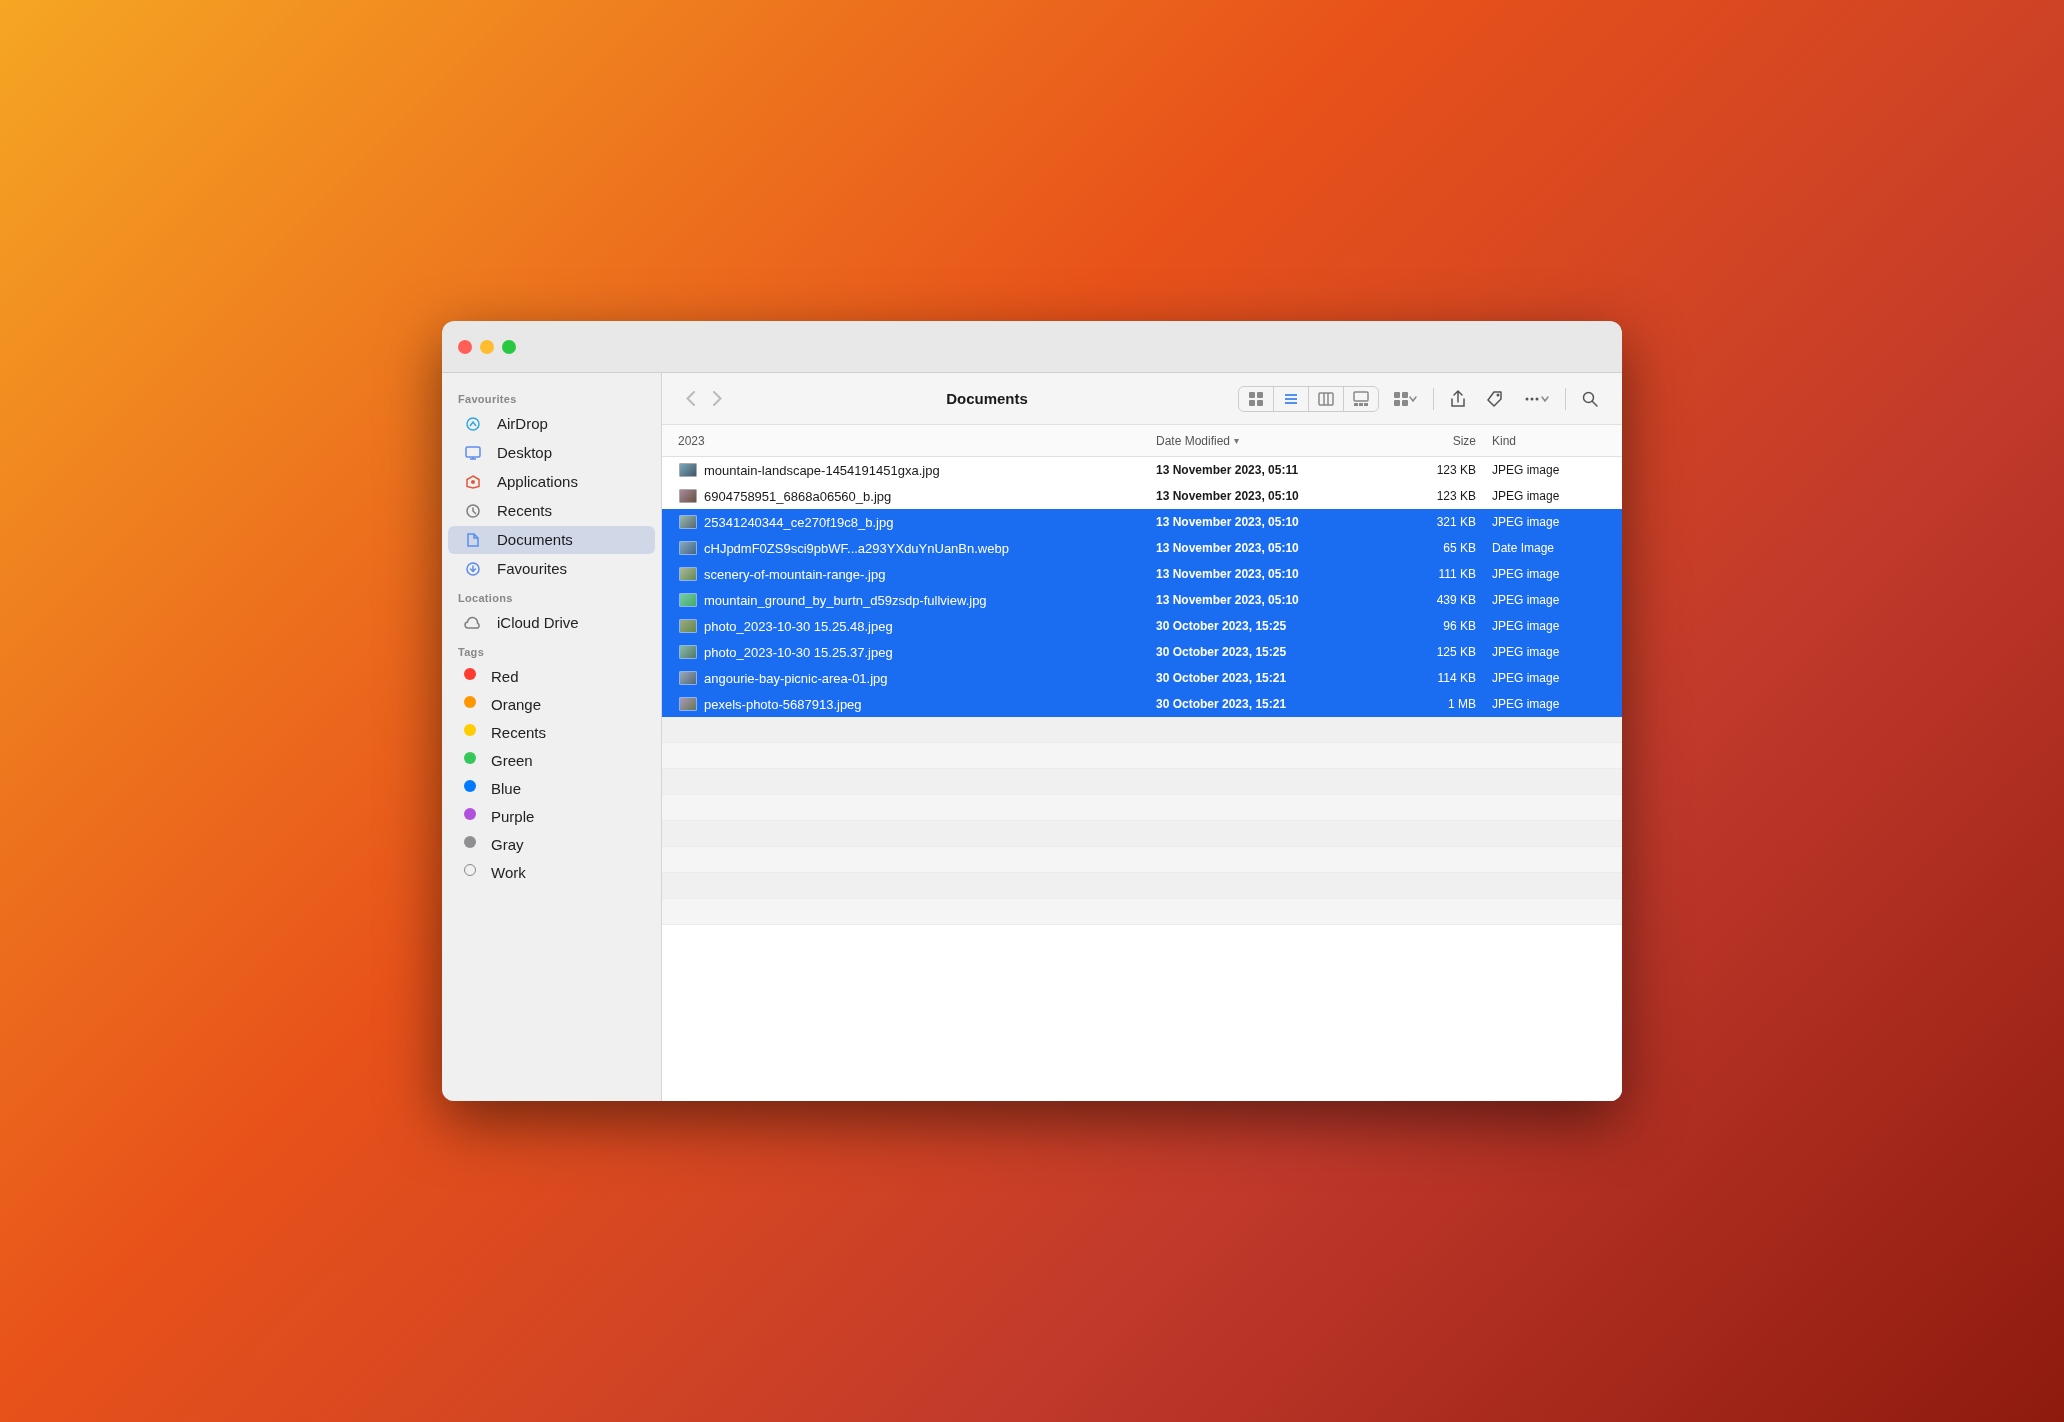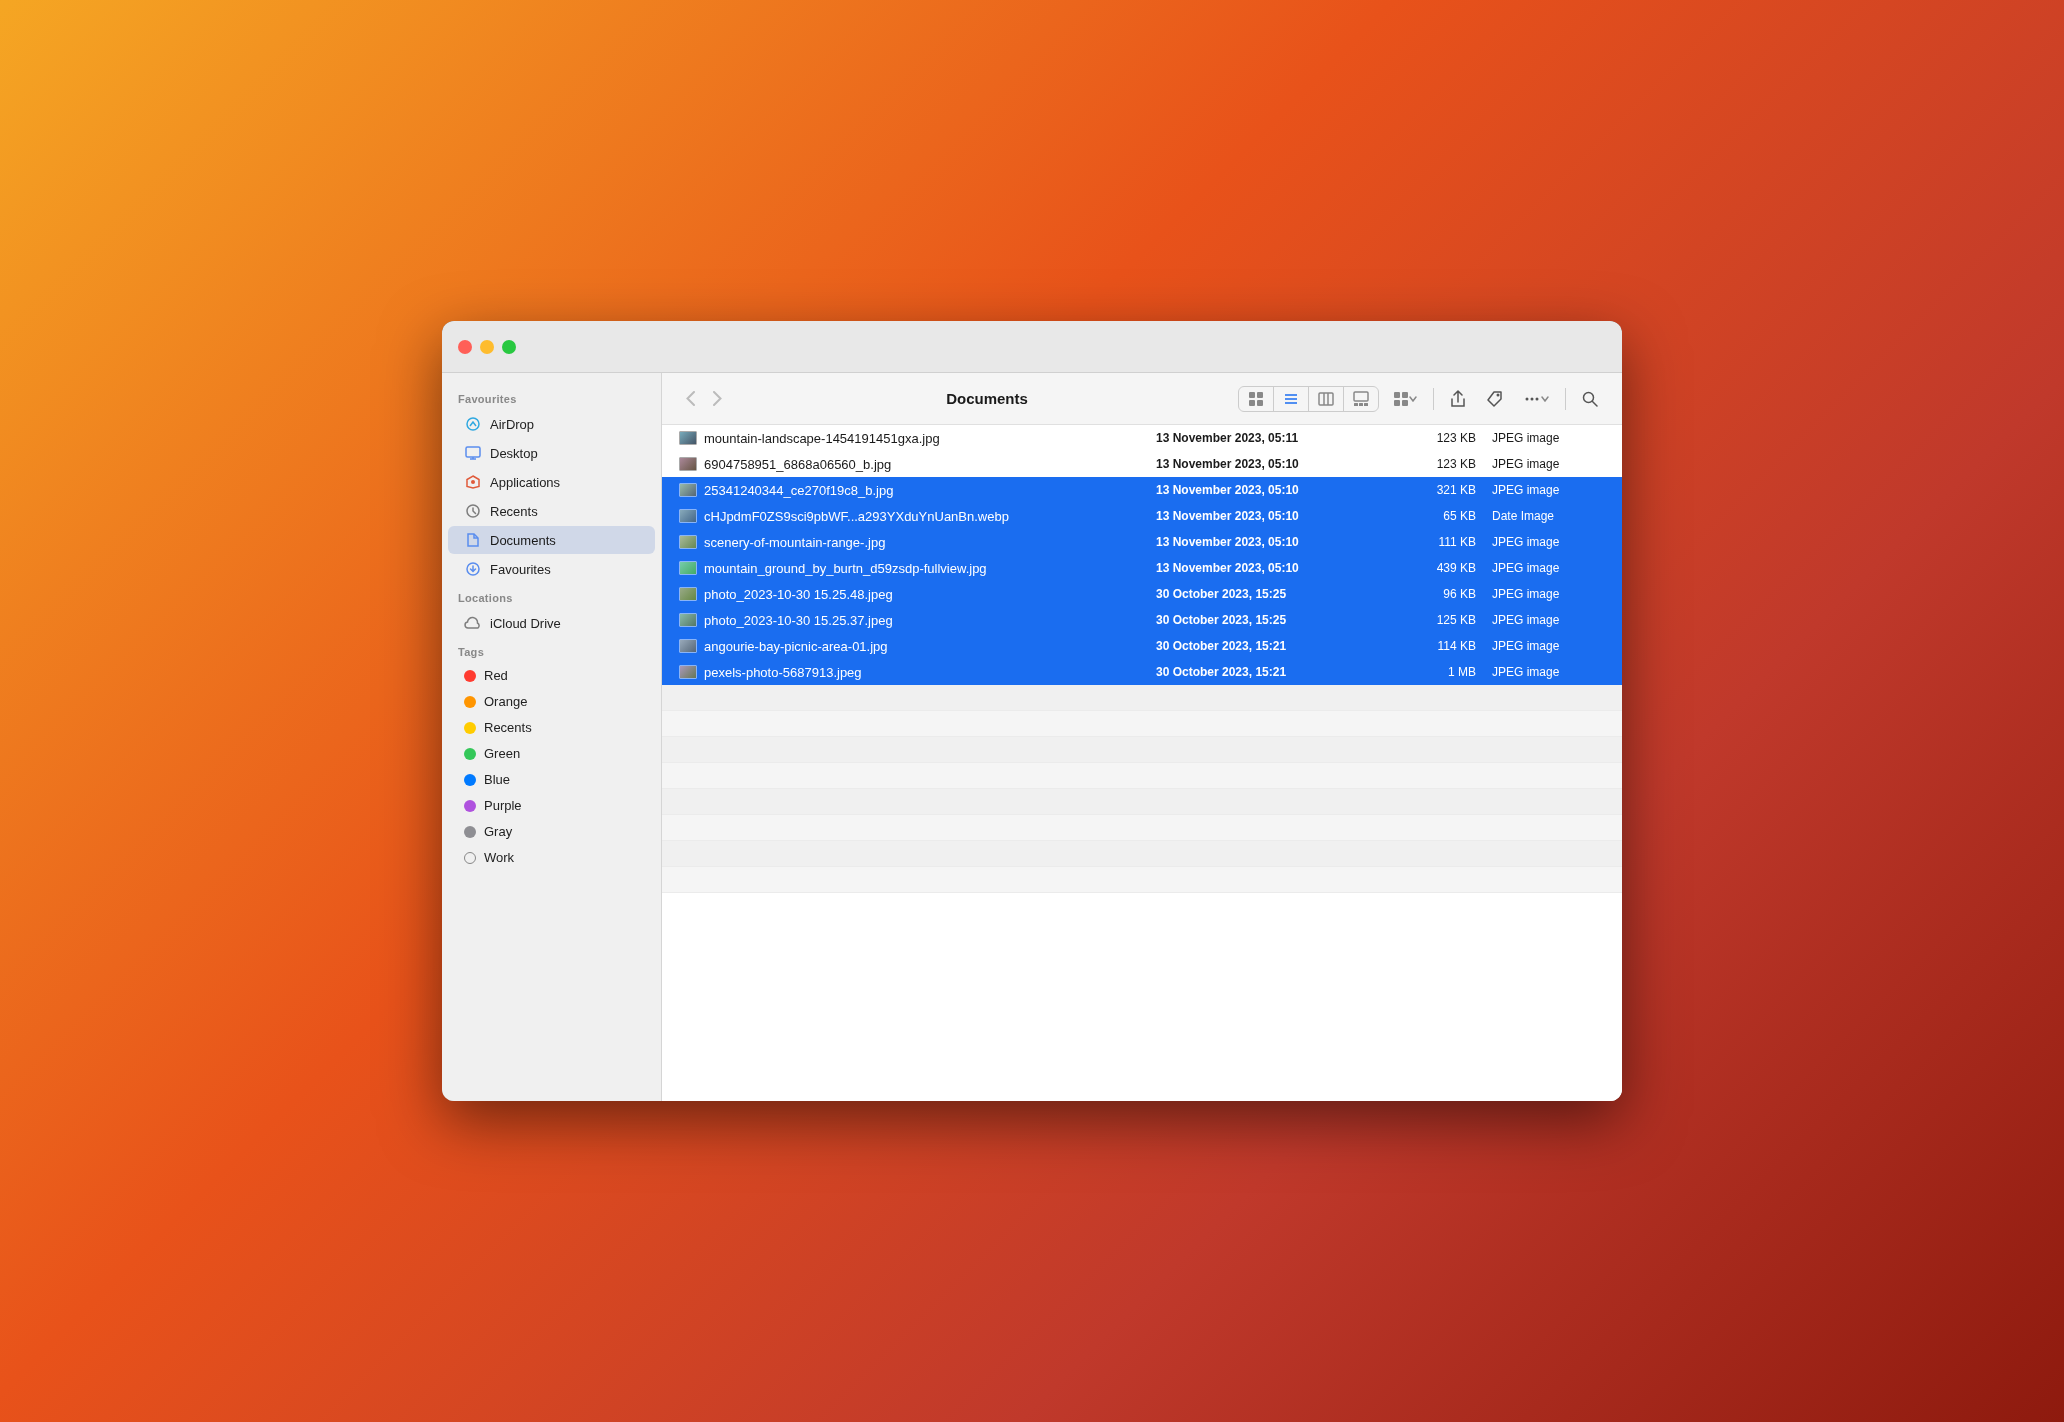--- a/index.html
+++ b/index.html
@@ -74,27 +74,26 @@
     .sidebar-section-label {
       font-size: 11px;
       font-weight: 600;
       color: #888;
       padding: 8px 16px 4px 16px;
       letter-spacing: 0.3px;
     }
 
     .sidebar-item {
       display: flex;
-      align-items: center;
-      gap: 8px;
+      gap: 15px;
       padding: 5px 16px;
       cursor: pointer;
       border-radius: 6px;
       margin: 1px 6px;
-      font-size: 13px;
+      font-size: 15px;
       color: #222;
     }
 
     .sidebar-item.active {
       background: #d0d8e8;
       color: #1a1a1a;
     }
 
     .sidebar-icon {
       width: 18px;
@@ -573,20 +572,29 @@
 
           <button class="view-btn">
             <svg width="16" height="16" viewBox="0 0 16 16" fill="none">
                 <circle cx="6.5" cy="6.5" r="5" stroke="#555" stroke-width="1.5"></circle>
                 <line x1="10.5" y1="10.5" x2="15" y2="15" stroke="#555" stroke-width="1.5" stroke-linecap="round"></line>
               </svg>
           </button>
         </div>
       </div>
 
+      <div class="col-headers">
+        <div class="col-name">2023</div>
+        <div class="col-date">
+          <span>Date Modified</span>
+          <span class="sort-arrow">▾</span>
+        </div>
+        <div class="col-size">Size</div>
+        <div class="col-kind">Kind</div>
+      </div>
 
       <div class="file-list">
 
       <div class="file-row">
     <div class="file-icon">
       <div class="file-thumb">
         <div class="file-thumb-inner" style="background:linear-gradient(135deg, #7ab 0%, #456 100%)"></div>
       </div>
     </div>
     <span class="file-name">mountain-landscape-1454191451gxa.jpg</span>

